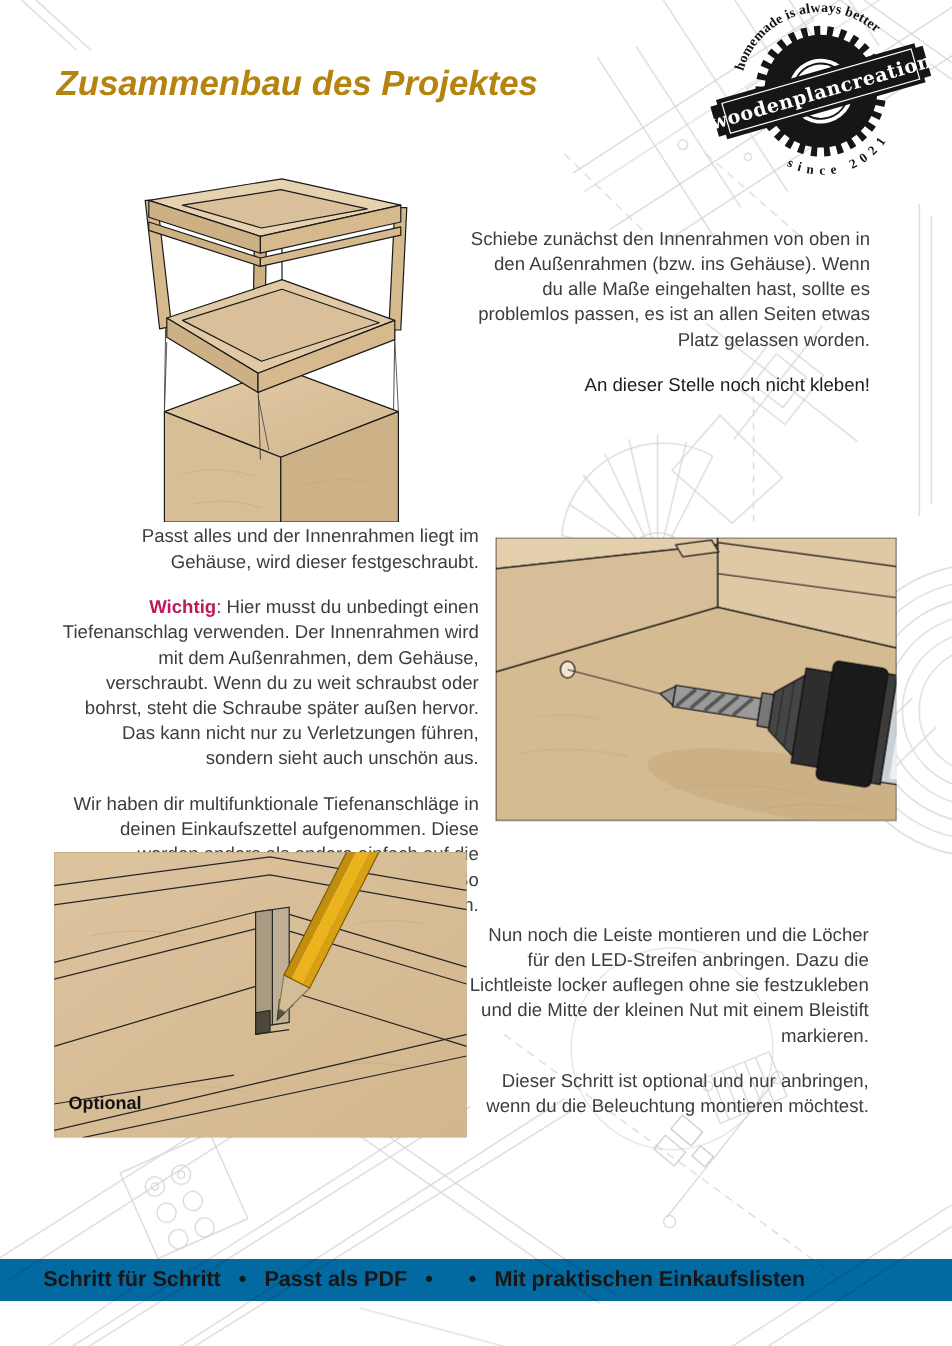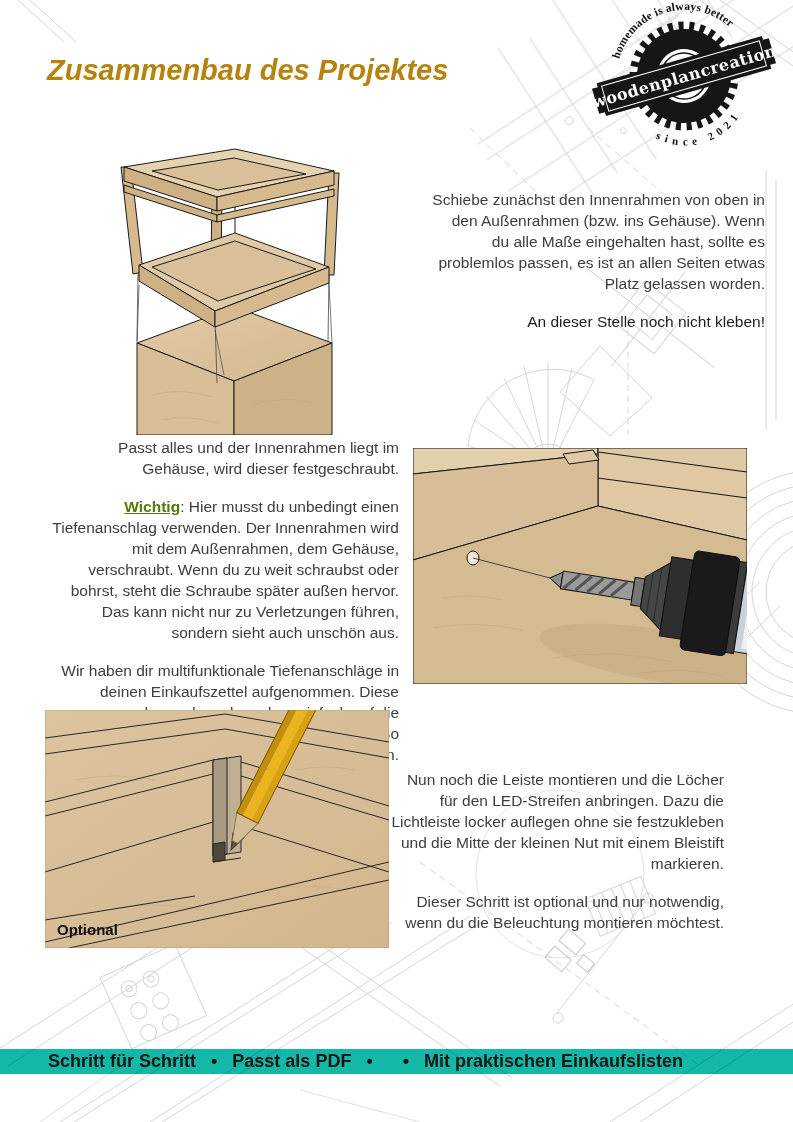--- a/index.html
+++ b/index.html
@@ -10,31 +10,31 @@
   .page-title{position:absolute;left:47px;top:54px;z-index:2;margin:0;
       font-size:29px;font-weight:bold;color:#B5830E;letter-spacing:0px;font-style:italic;}
   .logo-wrap{position:absolute;left:588px;top:0px;width:192px;height:152px;z-index:2;}
   .fig{position:absolute;z-index:2;}
   .fig svg{display:block;}
   .txt{position:absolute;z-index:2;font-size:15.5px;line-height:21px;color:#3d3d3d;}
   .txt p{margin:0 0 17px 0;}
   .txt p:last-child{margin-bottom:0;}
   .txt-right{text-align:right;}
   .warning{font-weight:normal;color:#1c1c1c;}
-  .b{font-weight:bold;color:#4d7c0f;text-decoration:underline;}
-  #intro-block{left:431px;top:189px;width:334px;}
+  .b{font-weight:bold;color:#be185d;}
+  #intro-block{left:391px;top:189px;width:334px;}
   #screw-block{left:47px;top:437px;width:352px;}
   #led-block{left:390px;top:769px;width:334px;}
   #fig-frame{left:112px;top:145px;}
   #fig-drill{left:413px;top:448px;}
   #fig-pencil{left:45px;top:710px;}
-  .optional-label{position:absolute;left:12px;bottom:10px;font-size:15px;font-weight:bold;color:#111;}
-  .footer-bar{position:absolute;left:0;top:1049px;width:793px;height:25px;z-index:2;
-      background:#14b8a6;mix-blend-mode:multiply;display:flex;align-items:center;
-      padding-left:48px;box-sizing:border-box;}
+  .optional-label{position:absolute;left:12px;bottom:20px;font-size:15px;font-weight:bold;color:#111;}
+  .footer-bar{position:absolute;left:0;top:1049px;width:793px;height:35px;z-index:2;
+      background:#0369a1;mix-blend-mode:multiply;display:flex;align-items:center;
+      padding-left:36px;box-sizing:border-box;}
   .footer-bar span{font-size:18px;font-weight:bold;color:#161616;white-space:nowrap;}
   .footer-sep{margin:0 15px;font-size:16px;}
 </style>
 </head>
 <body>
 
 <div class="page">
 
   <svg class="watermark" width="793" height="1122" viewBox="0 0 793 1122">
     <g stroke="#b3b3b3" fill="none" stroke-width="1" opacity="0.55">
@@ -244,21 +244,21 @@
         <rect x="191" y="-44" width="7" height="148" fill="#D9A013"></rect>
         <rect x="174" y="-44" width="24" height="148" fill="none" stroke="#7a5a06" stroke-width="1"></rect>
       </g>
       <rect x="0" y="0" width="344" height="238" fill="none" stroke="#9a8a6e" stroke-width="1" opacity="0.5"></rect>
     </svg>
     <span class="optional-label">Optional</span>
   </div>
 
   <div class="txt txt-right content" id="led-block">
     <p>Nun noch die Leiste montieren und die Löcher für den LED-Streifen anbringen. Dazu die Lichtleiste locker auflegen ohne sie festzukleben und die Mitte der kleinen Nut mit einem Bleistift markieren.</p>
-    <p>Dieser Schritt ist optional und nur notwendig, wenn du die Beleuchtung montieren möchtest.</p>
+    <p>Dieser Schritt ist optional und nur anbringen, wenn du die Beleuchtung montieren möchtest.</p>
   </div>
 
   <div class="footer-bar">
     <span>Schritt für Schritt</span>
     <span class="footer-sep">•</span>
     <span>Passt als PDF</span>
     <span class="footer-sep">•</span>
     <span class="footer-sep">•</span>
     <span>Mit praktischen Einkaufslisten</span>
   </div>

